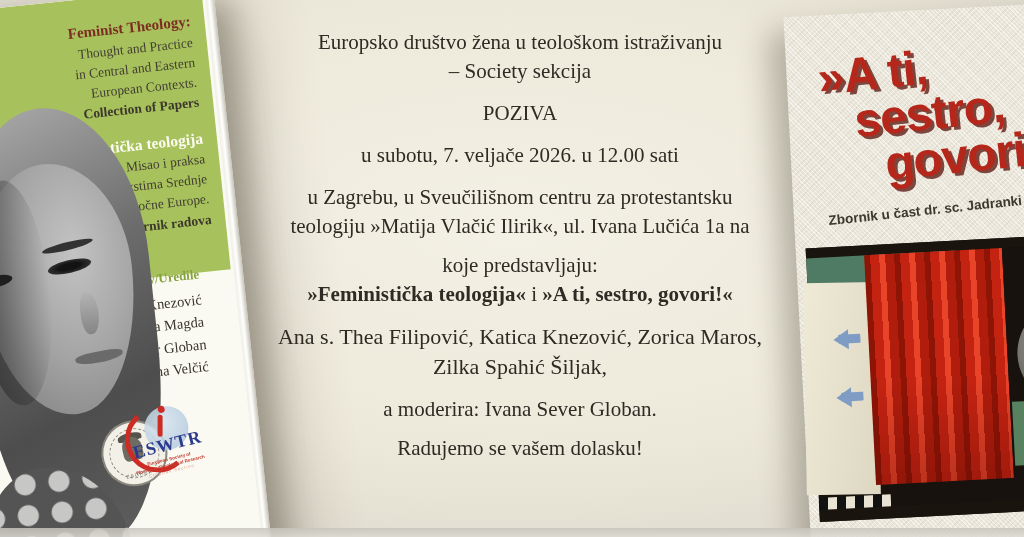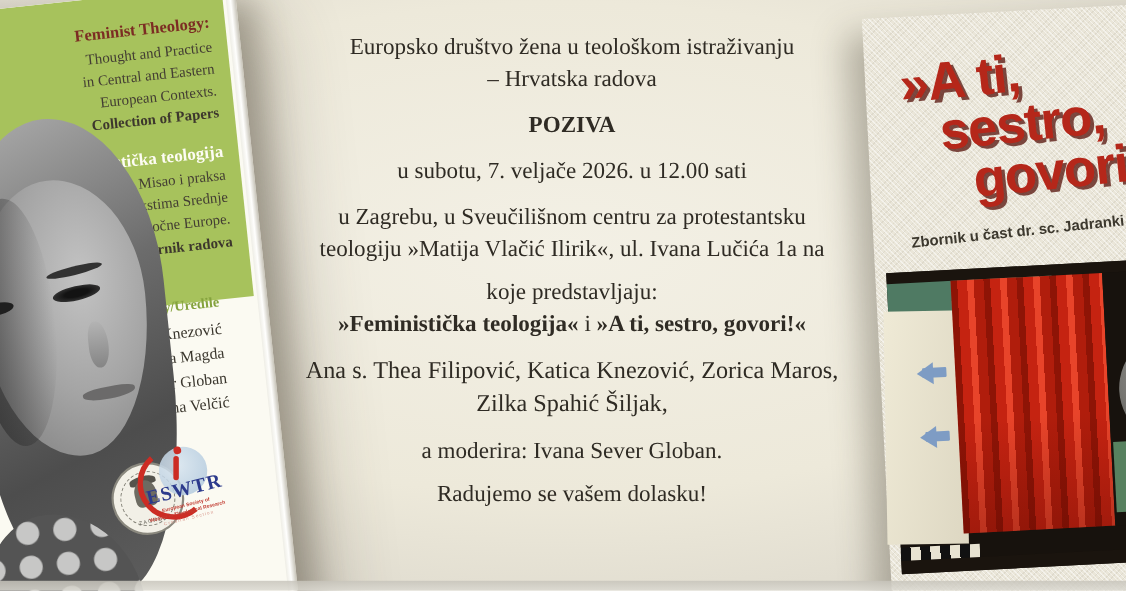--- a/index.html
+++ b/index.html
@@ -65,21 +65,21 @@
   .eswtr-acronym{position:absolute;left:10px;top:30px;font-size:18px;font-weight:bold;color:#2c3a8c;letter-spacing:1px;}
   .eswtr-cap1,.eswtr-cap2{position:absolute;left:0;right:0;text-align:center;font-size:4.6px;color:#c23c32;font-weight:bold;
          font-family:"Liberation Sans",sans-serif;}
   .eswtr-cap1{top:52px;} .eswtr-cap2{top:58px;}
   .eswtr-cap3{position:absolute;left:0;right:0;top:64px;text-align:center;font-size:4.2px;color:#d99a8f;
          letter-spacing:1px;font-family:"Liberation Sans",sans-serif;}
 
   
   .center-text{position:absolute;left:266px;top:28px;width:508px;text-align:center;color:#2f2b24;}
   .ln{font-size:21px;line-height:29px;}
-  .ln-bold{font-weight:bold;}
+  .ln-bold{font-weight:normal;}
   .gap-s{margin-top:10px;} .gap-m{margin-top:13px;}
   .promo{font-size:28px;font-weight:bold;color:#b02a1e;letter-spacing:1px;margin-top:13px;line-height:34px;}
   .book-title-bold{font-weight:bold;}
   .names{font-size:22px;line-height:30px;}
 
   
   .book-right{position:absolute;left:800px;top:8px;width:336px;height:640px;transform:rotate(-3deg);
          background:#eae6d9;box-shadow:-16px 14px 30px rgba(70,62,48,.35);}
   .book-right::before{content:"";position:absolute;inset:0;
          background:repeating-linear-gradient(48deg,rgba(255,255,255,.5) 0 1px,rgba(0,0,0,0) 1px 3px),
@@ -168,21 +168,21 @@
       <div class="eswtr-cap1">European Society of</div>
       <div class="eswtr-cap2">Women in Theological Research</div>
       <div class="eswtr-cap3">Croatian Section</div>
     </div>
 
     <div class="page-edge"></div>
   </div>
 
   <div class="center-text">
     <div class="ln">Europsko društvo žena u teološkom istraživanju</div>
-    <div class="ln">– Hrvatska radova</div>
+    <div class="ln">– Society sekcija</div>
     <div class="ln ln-bold gap-m">POZIVA</div>
     <div class="ln gap-m">u subotu, 7. veljače 2026. u 12.00 sati</div>
     <div class="ln gap-m">u Zagrebu, u Sveučilišnom centru za protestantsku</div>
     <div class="ln">teologiju »Matija Vlačić Ilirik«, ul. Ivana Lučića 1a na</div>
     <div class="ln gap-s">koje predstavljaju:</div>
     <div class="ln"><span class="book-title-bold">»Feministička teologija«</span><span> i </span><span class="book-title-bold">»A ti, sestro, govori!«</span></div>
     <div class="names gap-m">Ana s. Thea Filipović, Katica Knezović, Zorica Maros,</div>
     <div class="names">Zilka Spahić Šiljak,</div>
     <div class="ln gap-m">a moderira: Ivana Sever Globan.</div>
     <div class="ln gap-s">Radujemo se vašem dolasku!</div>

